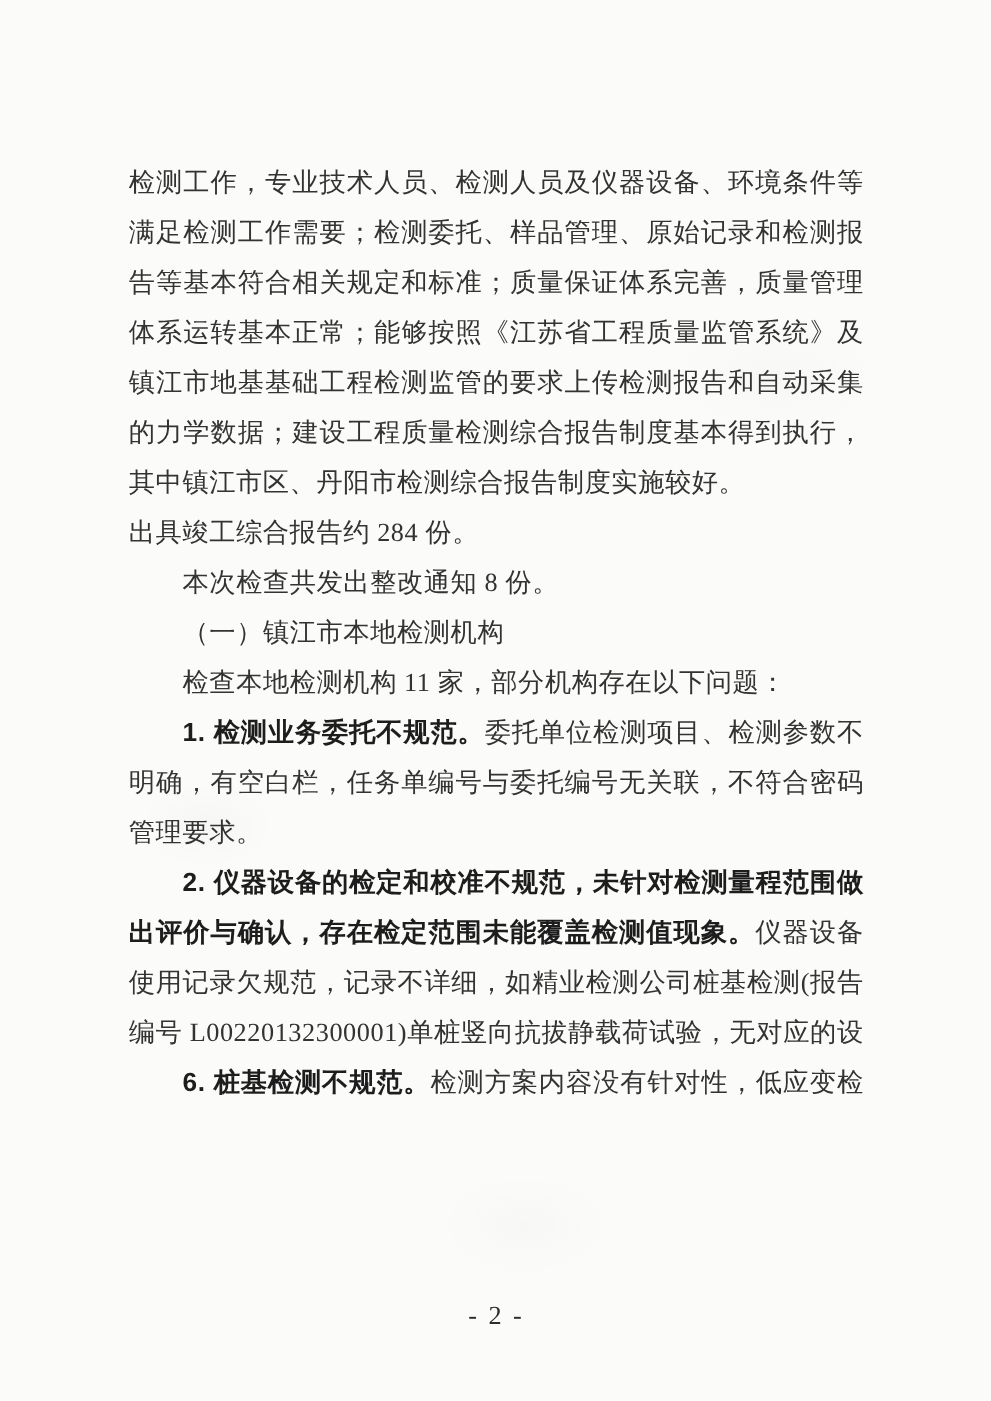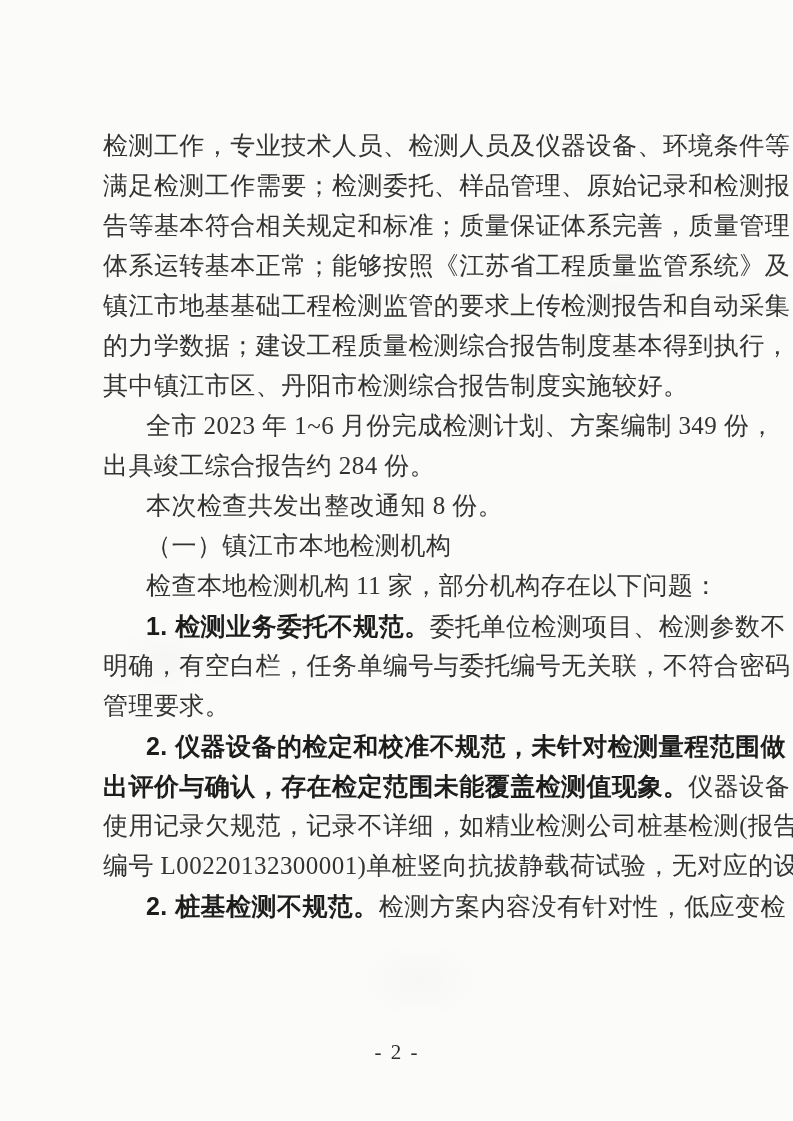--- a/index.html
+++ b/index.html
@@ -19,21 +19,21 @@
       radial-gradient(100px 60px at 420px 980px, rgba(0,0,0,0.015), rgba(0,0,0,0) 70%);
     overflow: hidden;
     font-family: "Liberation Serif", "DejaVu Serif", serif;
     color: #333333;
   }
   .text-block {
     position: absolute;
     left: 103px;
     top: 126px;
     width: 588px;
-    font-size: 25px;
+    font-size: 21px;
     line-height: 40px;
     letter-spacing: 0.45px;
   }
   .line {
     height: 40px;
     white-space: nowrap;
     text-align: center;
     text-align-last: left;
   }
   .line.fill {
@@ -66,28 +66,27 @@
 
 <div class="page">
   <div class="text-block" id="lines-container">
       <div class="line fill"><span class="seg">检测工作，专业技术人员、检测人员及仪器设备、环境条件等</span></div>
       <div class="line fill"><span class="seg">满足检测工作需要；检测委托、样品管理、原始记录和检测报</span></div>
       <div class="line fill"><span class="seg">告等基本符合相关规定和标准；质量保证体系完善，质量管理</span></div>
       <div class="line fill"><span class="seg">体系运转基本正常；能够按照《江苏省工程质量监管系统》及</span></div>
       <div class="line fill"><span class="seg">镇江市地基基础工程检测监管的要求上传检测报告和自动采集</span></div>
       <div class="line fill"><span class="seg">的力学数据；建设工程质量检测综合报告制度基本得到执行，</span></div>
       <div class="line"><span class="seg">其中镇江市区、丹阳市检测综合报告制度实施较好。</span></div>
-      <div class="line indent fill"><span class="seg">全市 2023 年 1~6 月份完成检测计划、方案编制 349 份，</span></div>
       <div class="line"><span class="seg">出具竣工综合报告约 284 份。</span></div>
       <div class="line indent"><span class="seg">本次检查共发出整改通知 8 份。</span></div>
       <div class="line indent"><span class="seg">（一）镇江市本地检测机构</span></div>
       <div class="line indent"><span class="seg">检查本地检测机构 11 家，部分机构存在以下问题：</span></div>
       <div class="line indent fill"><span class="seg bold">1. 检测业务委托不规范。</span><span class="seg">委托单位检测项目、检测参数不</span></div>
       <div class="line fill"><span class="seg">明确，有空白栏，任务单编号与委托编号无关联，不符合密码</span></div>
       <div class="line"><span class="seg">管理要求。</span></div>
       <div class="line indent fill"><span class="seg bold">2. 仪器设备的检定和校准不规范，未针对检测量程范围做</span></div>
       <div class="line fill"><span class="seg bold">出评价与确认，存在检定范围未能覆盖检测值现象。</span><span class="seg">仪器设备</span></div>
       <div class="line fill"><span class="seg">使用记录欠规范，记录不详细，如精业检测公司桩基检测(报告</span></div>
       <div class="line fill"><span class="seg">编号 L00220132300001)单桩竖向抗拔静载荷试验，无对应的设</span></div>
-      <div class="line indent fill"><span class="seg bold">2. 桩基检测不规范。</span><span class="seg">检测方案内容没有针对性，低应变检</span></div>
+      <div class="line indent fill"><span class="seg bold">6. 桩基检测不规范。</span><span class="seg">检测方案内容没有针对性，低应变检</span></div>
     </div>
   <div class="page-number">- 2 -</div>
 </div>
 
 </body></html>

